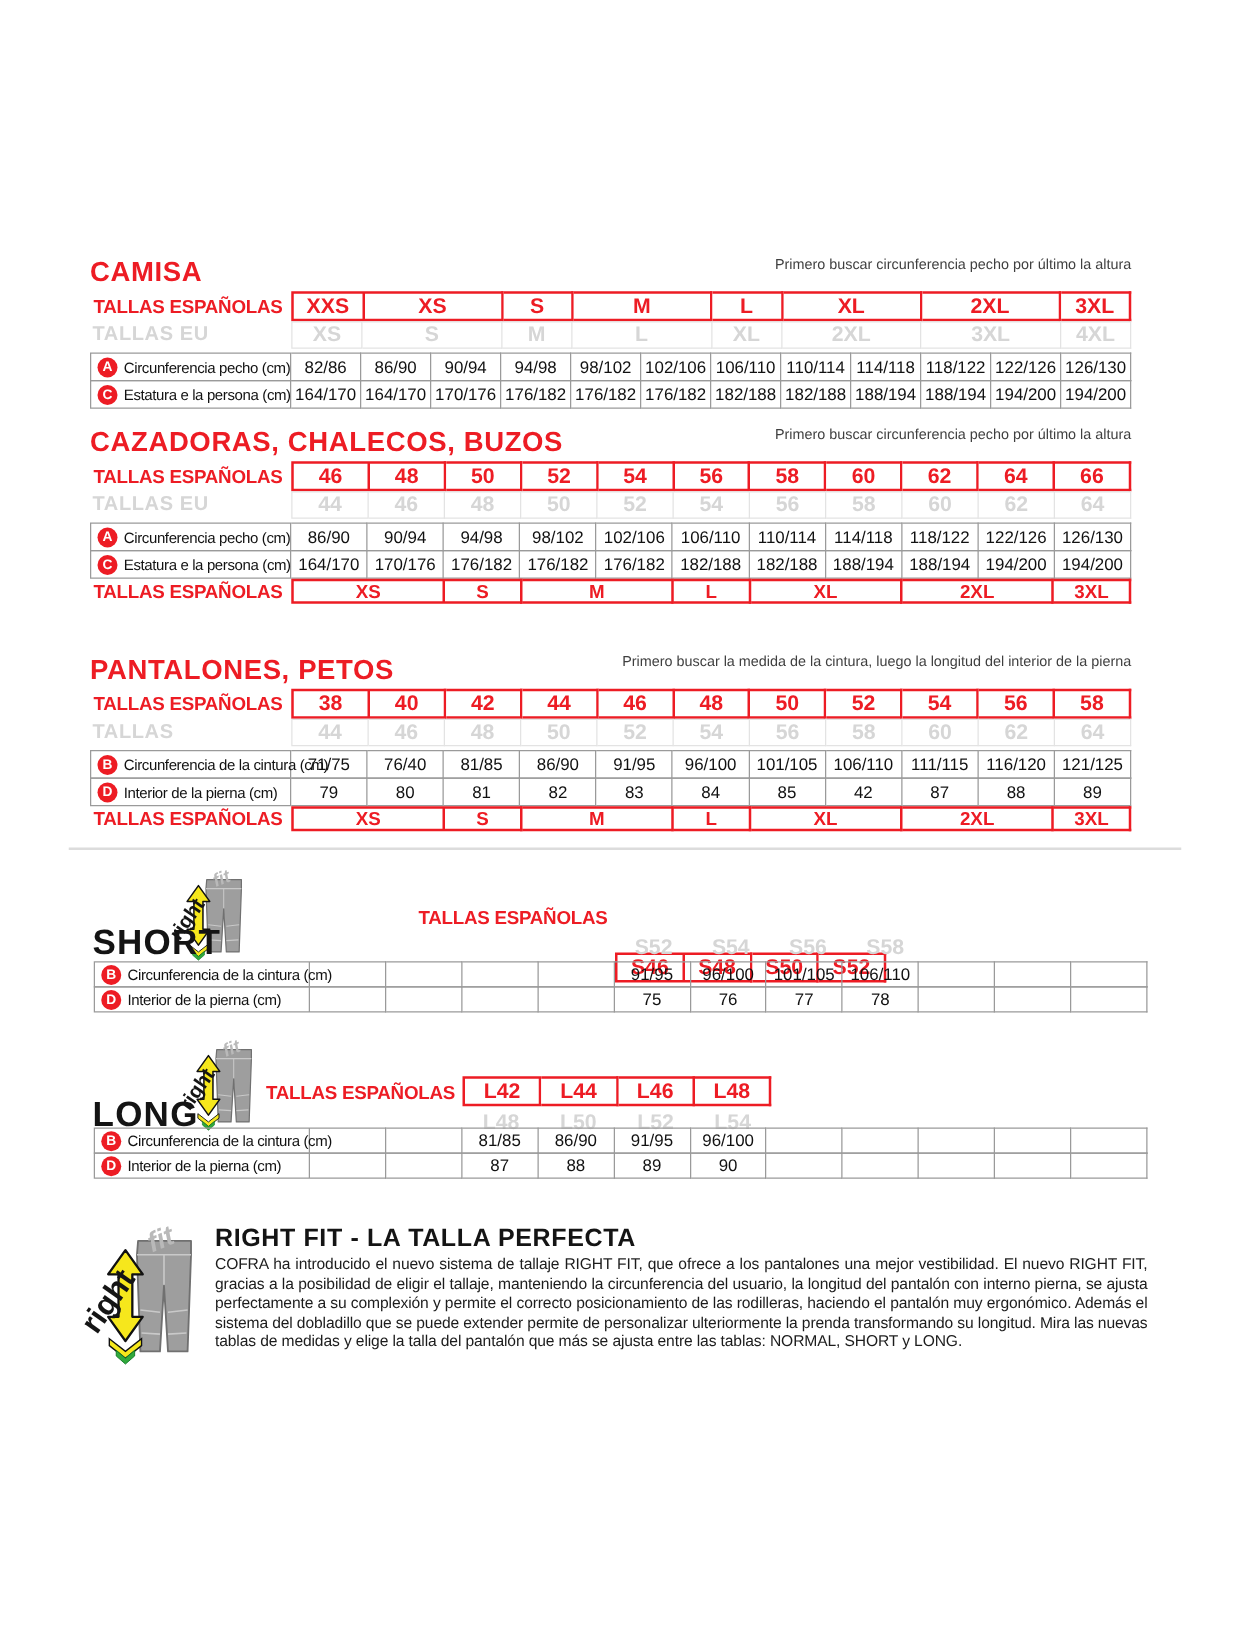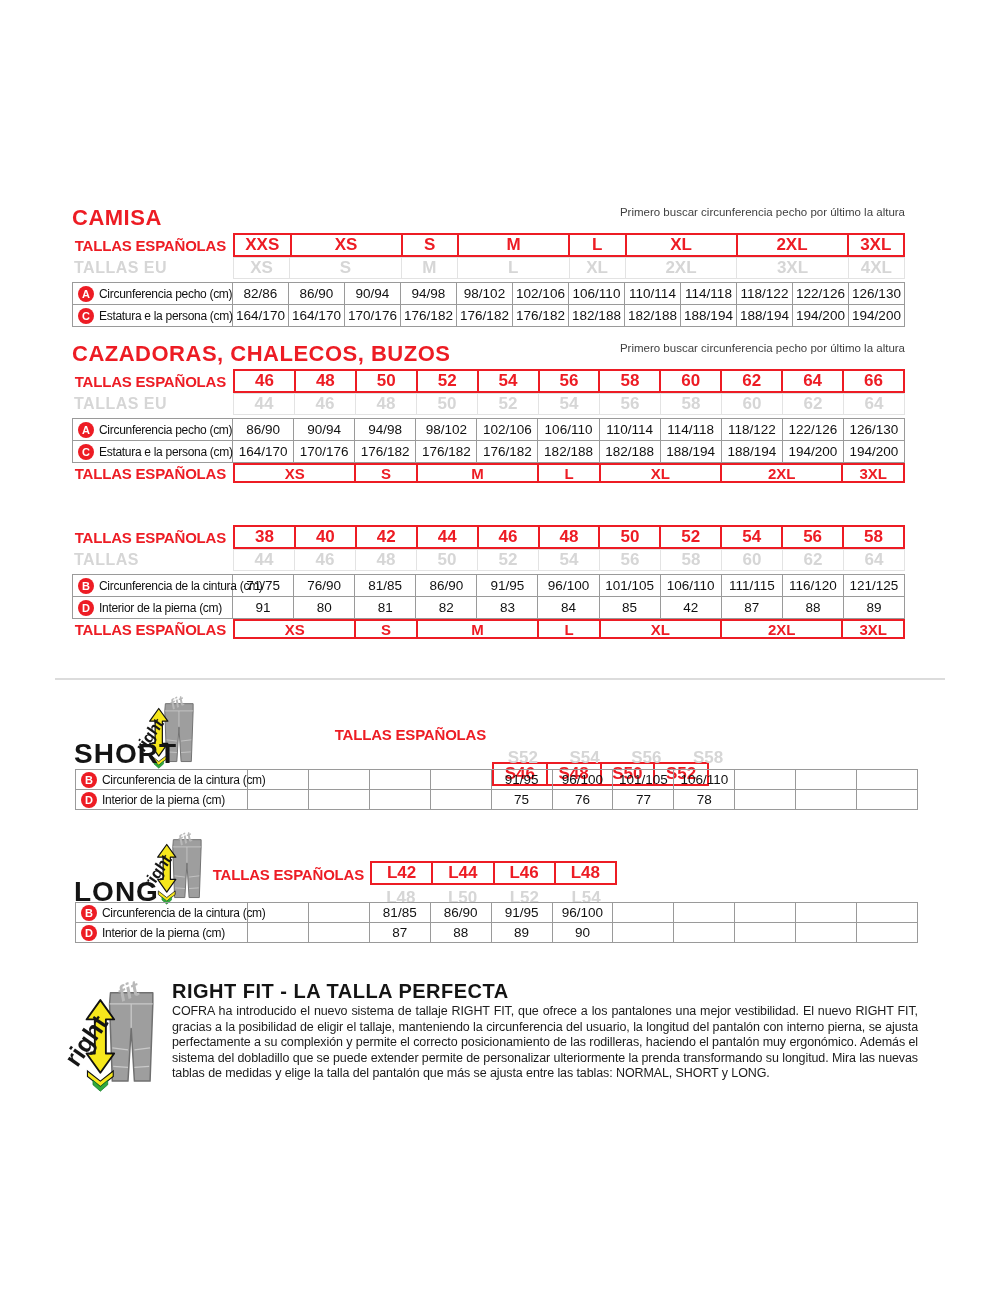--- a/index.html
+++ b/index.html
@@ -242,20 +242,24 @@
           <div style="flex: 2 1 0px;">M</div>
           <div style="flex: 1 1 0px;">L</div>
           <div style="flex: 2 1 0px;">XL</div>
           <div style="flex: 2 1 0px;">2XL</div>
           <div style="flex: 1 1 0px;">3XL</div>
         </div>
     </div>
   </section>
 
   <section class="sec" id="sec-pantalones" style="left:72px; top:525px; width:833px;">
+    <div class="title-row">
+      <h2 class="sec-title">PANTALONES, PETOS</h2>
+      <span class="note">Primero buscar la medida de la cintura, luego la longitud del interior de la pierna</span>
+    </div>
     <div class="trow">
       <div class="rlabel red-label">TALLAS ESPAÑOLAS</div>
       <div class="cells es">
           <div style="flex: 1 1 0px; text-align: right;">38</div>
           <div style="flex: 1 1 0px;">40</div>
           <div style="flex: 1 1 0px;">42</div>
           <div style="flex: 1 1 0px;">44</div>
           <div style="flex: 1 1 0px;">46</div>
           <div style="flex: 1 1 0px;">48</div>
           <div style="flex: 1 1 0px;">50</div>
@@ -283,39 +287,39 @@
     </div>
     <div class="gap4"></div>
     <div>
         <div class="drow">
           <div class="dlabel">
             <span class="badge">B</span>
             <span class="dlabel-text">Circunferencia de la cintura (cm)</span>
           </div>
           <div class="dcells">
             <div class="dcell">71/75</div>
-            <div class="dcell">76/90</div>
+            <div class="dcell">76/40</div>
             <div class="dcell">81/85</div>
             <div class="dcell">86/90</div>
             <div class="dcell">91/95</div>
             <div class="dcell">96/100</div>
             <div class="dcell">101/105</div>
             <div class="dcell">106/110</div>
             <div class="dcell">111/115</div>
             <div class="dcell">116/120</div>
             <div class="dcell">121/125</div>
           </div>
         </div>
         <div class="drow">
           <div class="dlabel">
             <span class="badge">D</span>
             <span class="dlabel-text">Interior de la pierna (cm)</span>
           </div>
           <div class="dcells">
-            <div class="dcell">91</div>
+            <div class="dcell">79</div>
             <div class="dcell">80</div>
             <div class="dcell">81</div>
             <div class="dcell">82</div>
             <div class="dcell">83</div>
             <div class="dcell">84</div>
             <div class="dcell">85</div>
             <div class="dcell">42</div>
             <div class="dcell">87</div>
             <div class="dcell">88</div>
             <div class="dcell">89</div>

